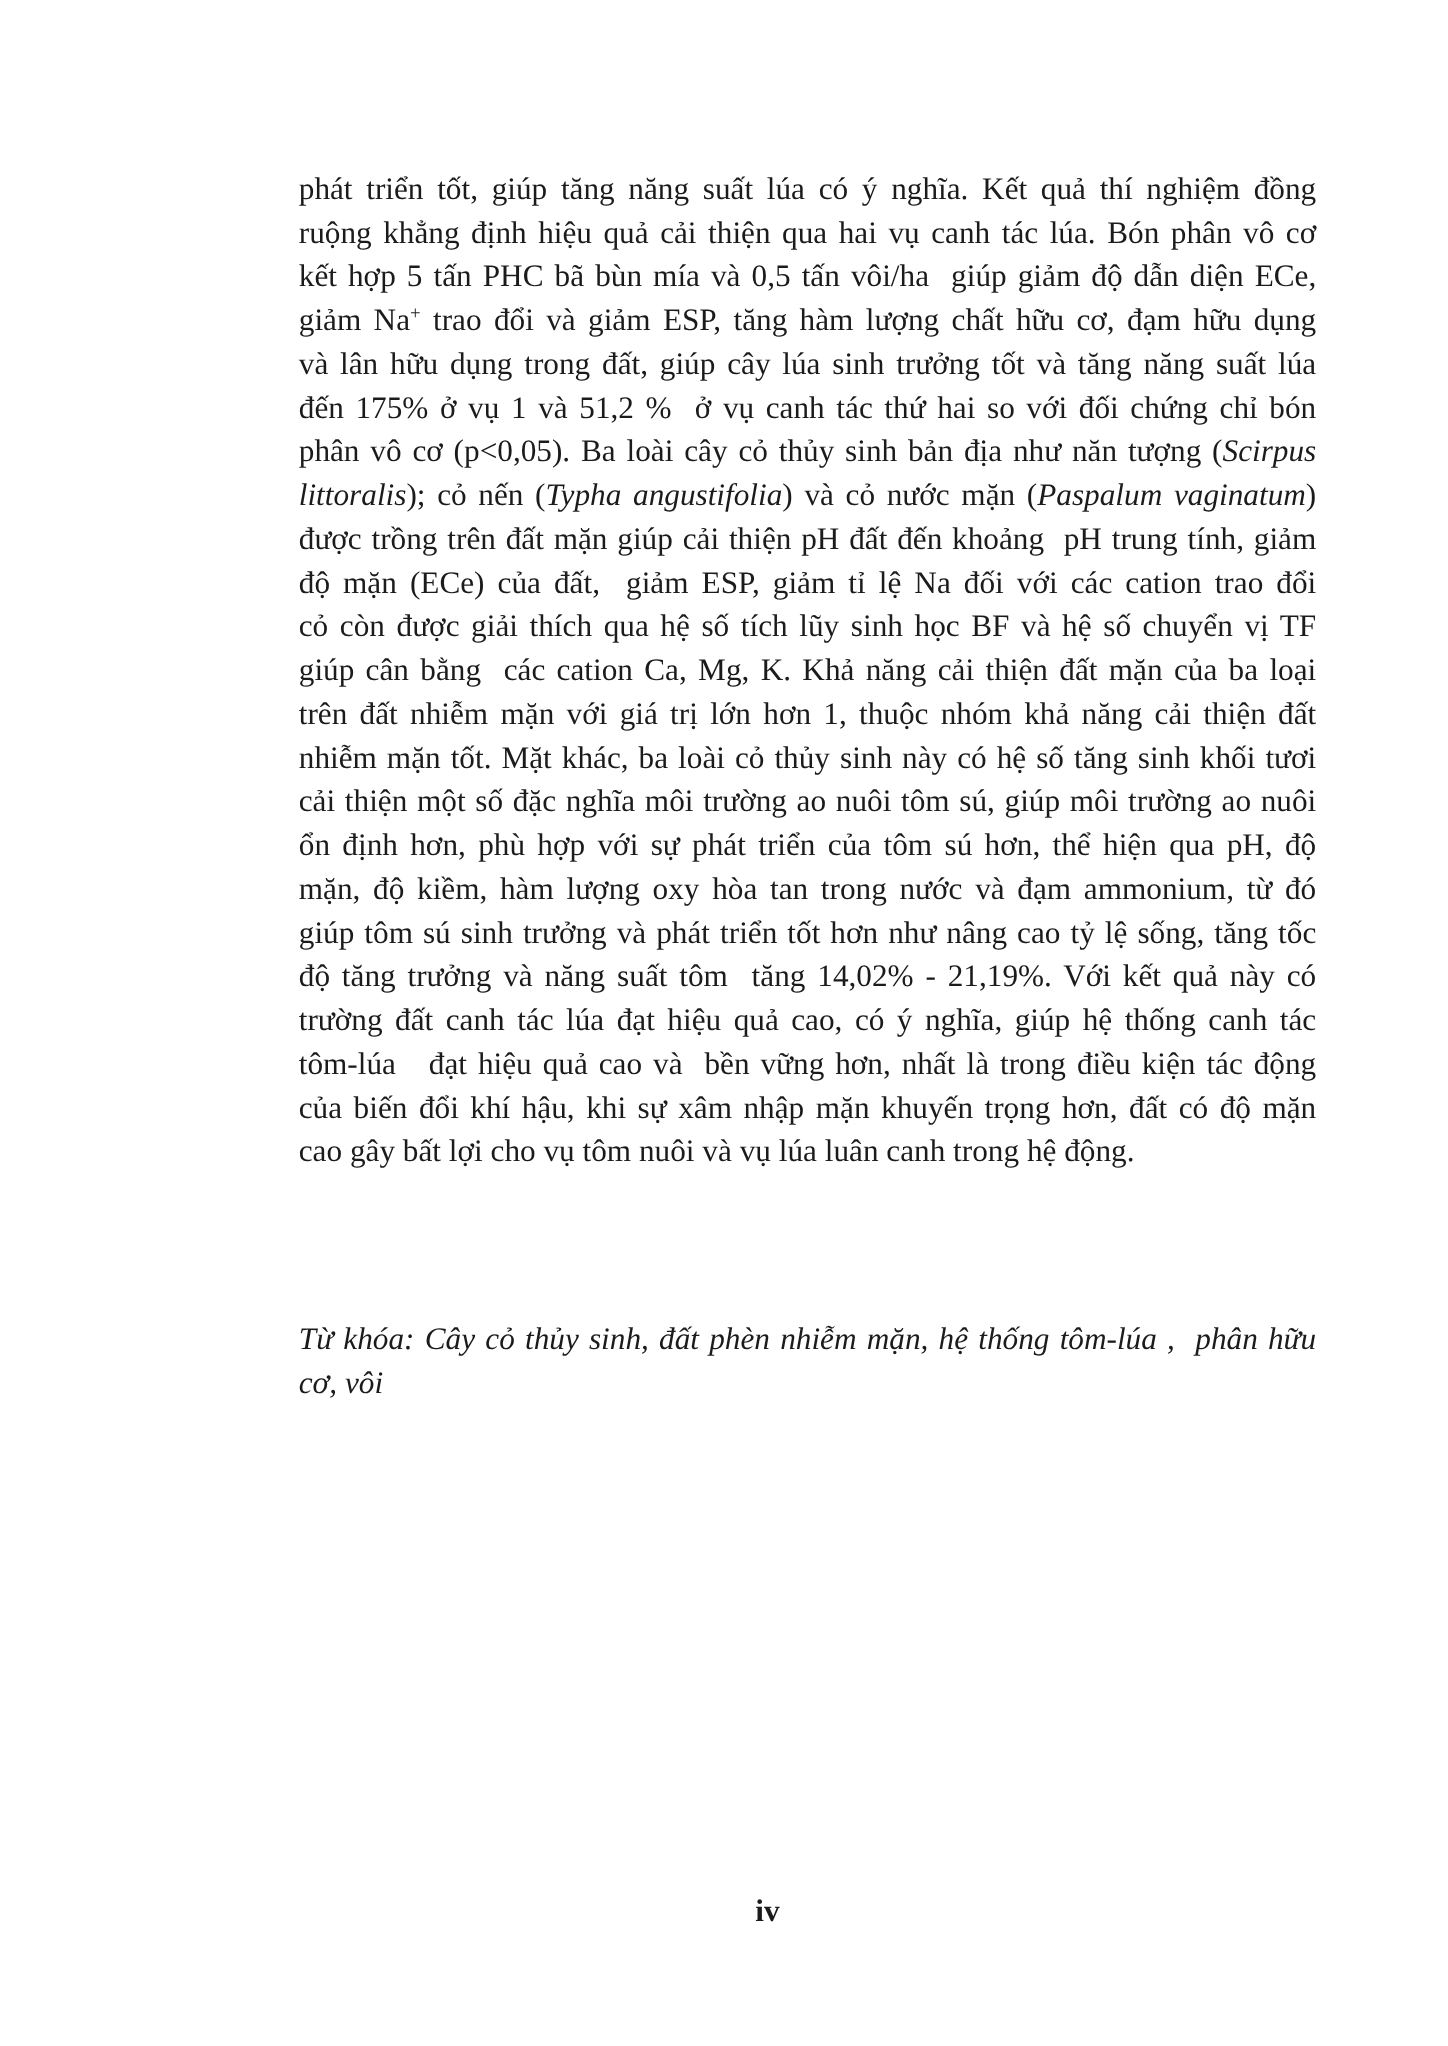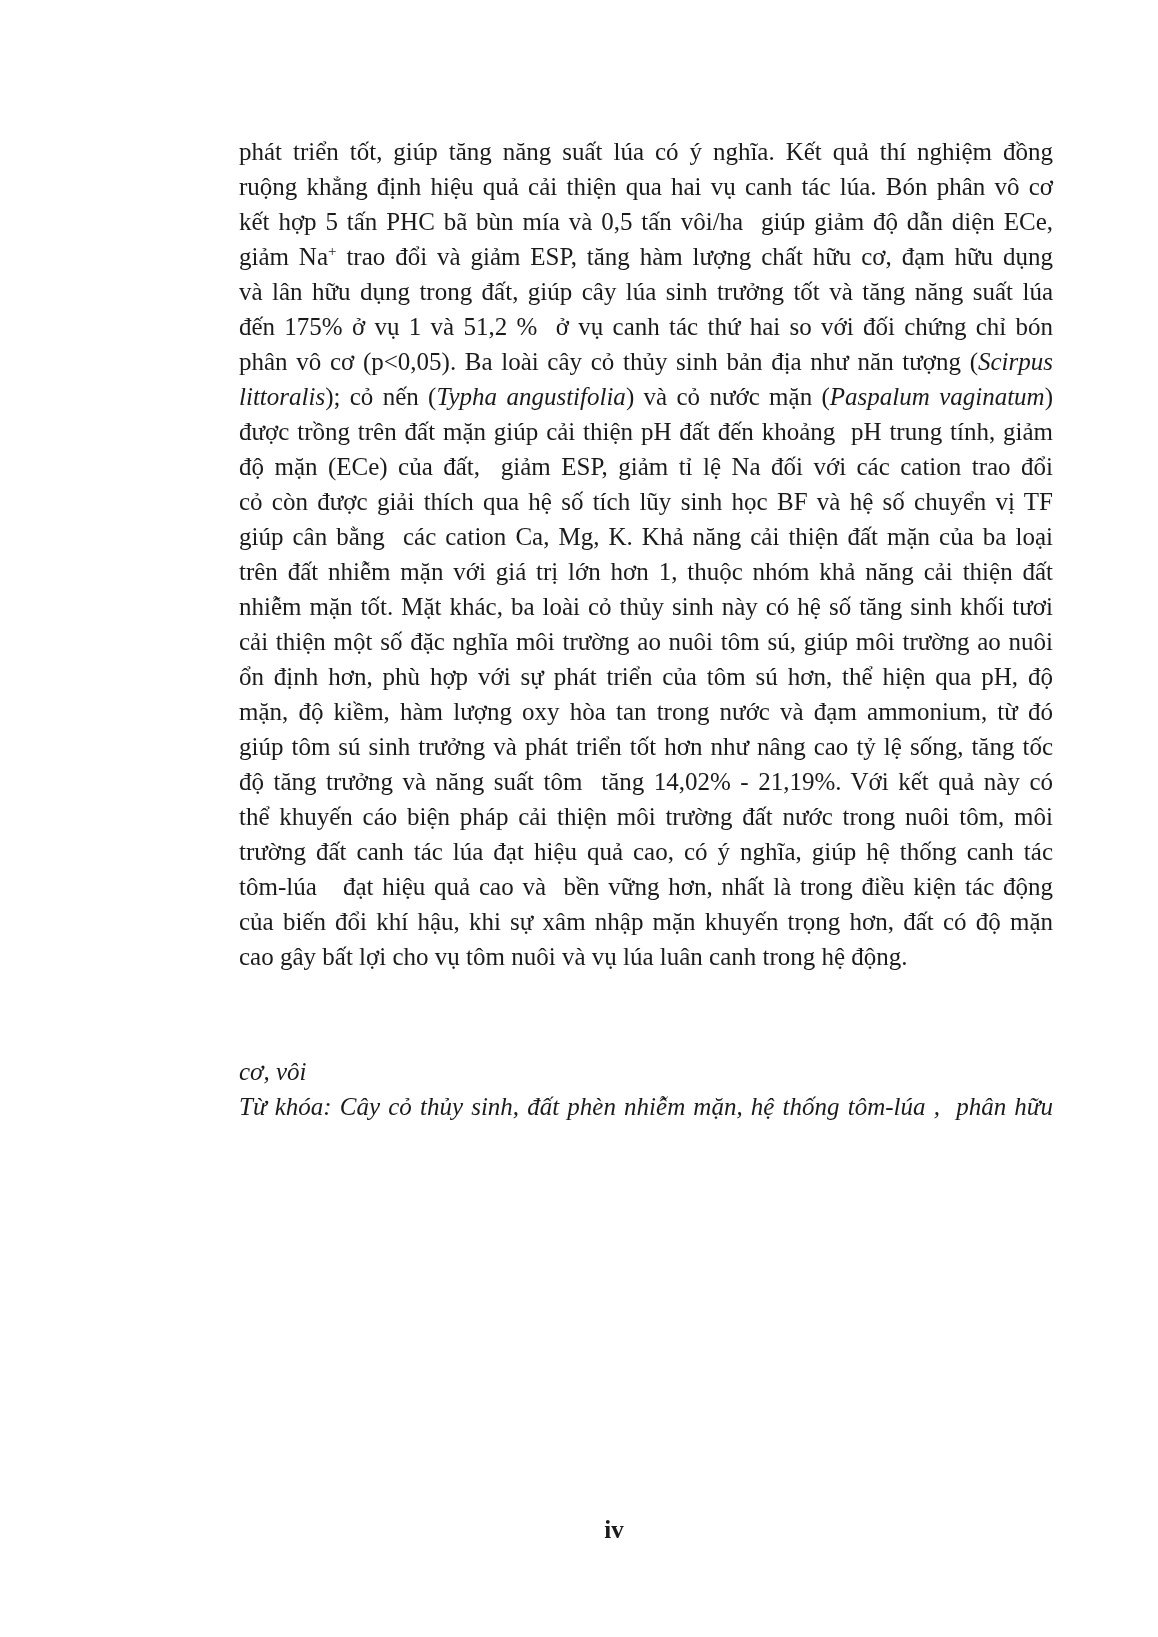--- a/index.html
+++ b/index.html
@@ -72,24 +72,23 @@
       <div class="line"><span>độ mặn (ECe) của đất,&nbsp; giảm ESP, giảm tỉ lệ Na đối với các cation trao đổi</span></div>
       <div class="line"><span>cỏ còn được giải thích qua hệ số tích lũy sinh học BF và hệ số chuyển vị TF</span></div>
       <div class="line"><span>giúp cân bằng&nbsp; các cation Ca, Mg, K. Khả năng cải thiện đất mặn của ba loại</span></div>
       <div class="line"><span>trên đất nhiễm mặn với giá trị lớn hơn 1, thuộc nhóm khả năng cải thiện đất</span></div>
       <div class="line"><span>nhiễm mặn tốt. Mặt khác, ba loài cỏ thủy sinh này có hệ số tăng sinh khối tươi</span></div>
       <div class="line"><span>cải thiện một số đặc nghĩa môi trường ao nuôi tôm sú, giúp môi trường ao nuôi</span></div>
       <div class="line"><span>ổn định hơn, phù hợp với sự phát triển của tôm sú hơn, thể hiện qua pH, độ</span></div>
       <div class="line"><span>mặn, độ kiềm, hàm lượng oxy hòa tan trong nước và đạm ammonium, từ đó</span></div>
       <div class="line"><span>giúp tôm sú sinh trưởng và phát triển tốt hơn như nâng cao tỷ lệ sống, tăng tốc</span></div>
       <div class="line"><span>độ tăng trưởng và năng suất tôm&nbsp; tăng 14,02% - 21,19%. Với kết quả này có</span></div>
-      <div class="line"><span>thể khuyến cáo biện pháp cải thiện môi trường đất nước trong nuôi tôm, môi</span></div>
       <div class="line"><span>trường đất canh tác lúa đạt hiệu quả cao, có ý nghĩa, giúp hệ thống canh tác</span></div>
       <div class="line"><span>tôm-lúa&nbsp;&nbsp; đạt hiệu quả cao và&nbsp; bền vững hơn, nhất là trong điều kiện tác động</span></div>
       <div class="line"><span>của biến đổi khí hậu, khi sự xâm nhập mặn khuyến trọng hơn, đất có độ mặn</span></div>
       <div class="line last"><span>cao gây bất lợi cho vụ tôm nuôi và vụ lúa luân canh trong hệ động.</span></div>
     </div>
   <div class="textblock" id="keywords">
+      <div class="line"><span class="italic">Từ khóa: Cây cỏ thủy sinh, đất phèn nhiễm mặn, hệ thống tôm-lúa ,&nbsp; phân hữu</span></div>
       <div class="line last"><span class="italic">cơ, vôi</span></div>
-      <div class="line"><span class="italic">Từ khóa: Cây cỏ thủy sinh, đất phèn nhiễm mặn, hệ thống tôm-lúa ,&nbsp; phân hữu</span></div>
     </div>
   <div class="pagenum">iv</div>
 </div>
 
 </body></html>

